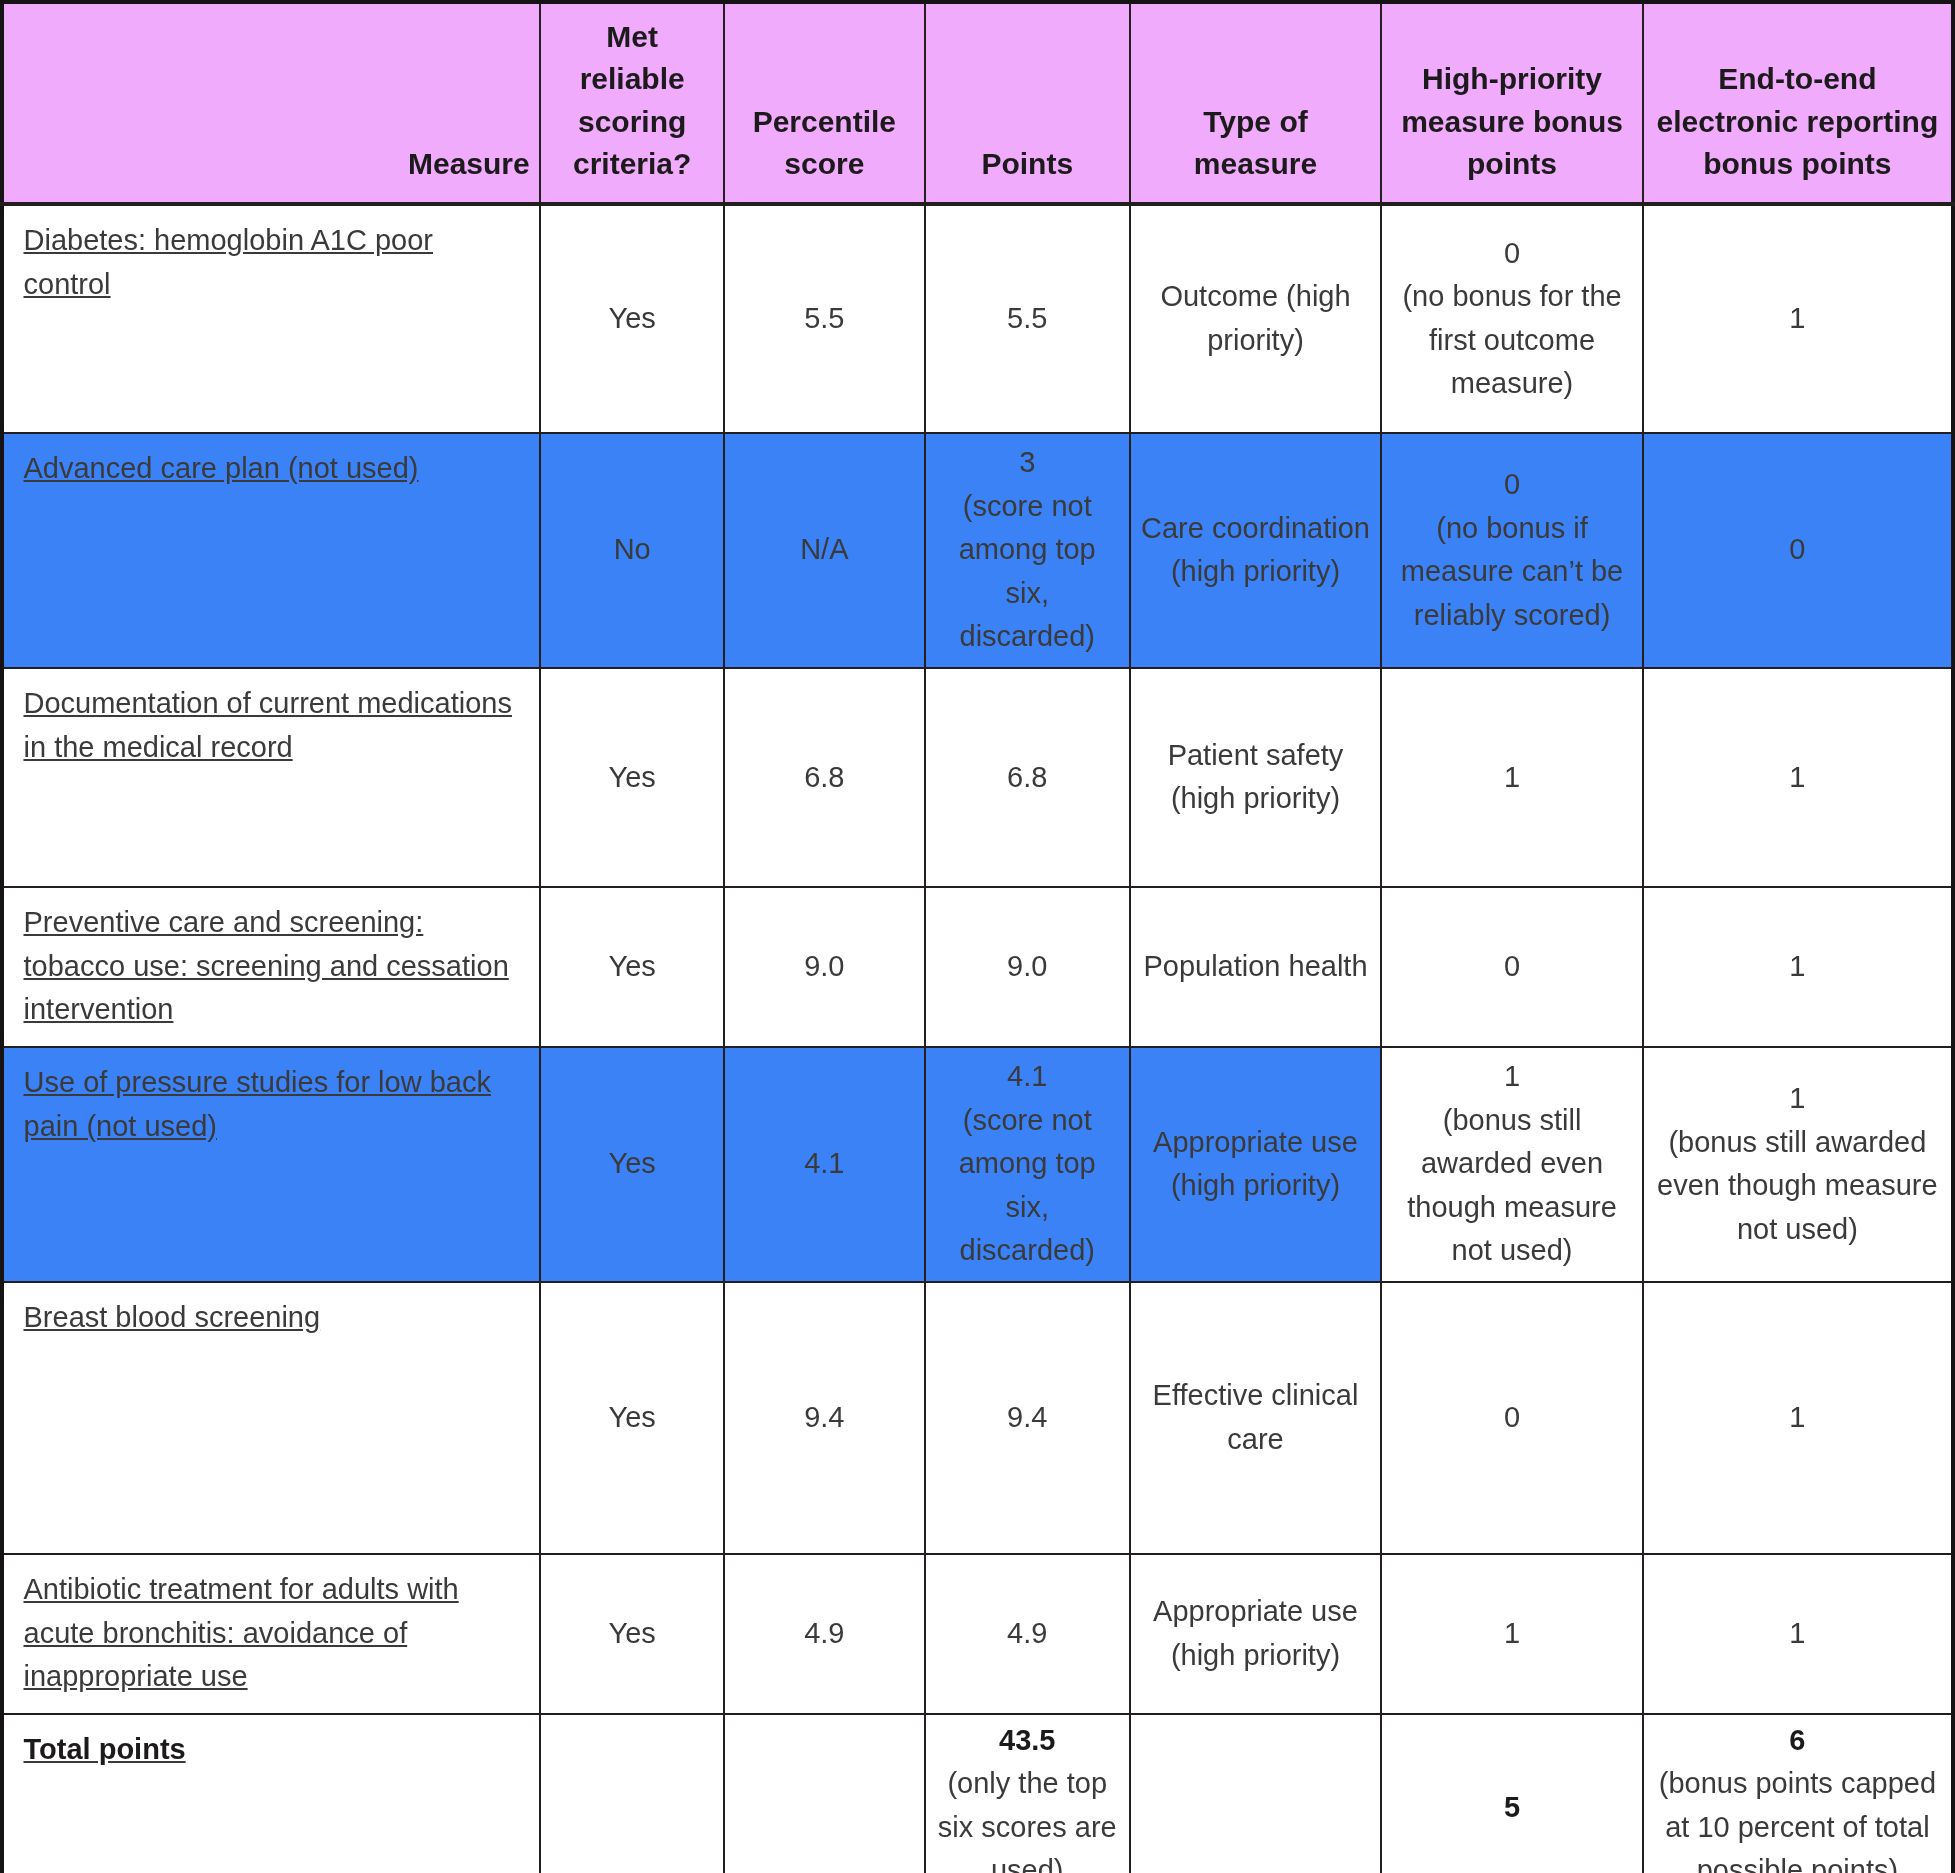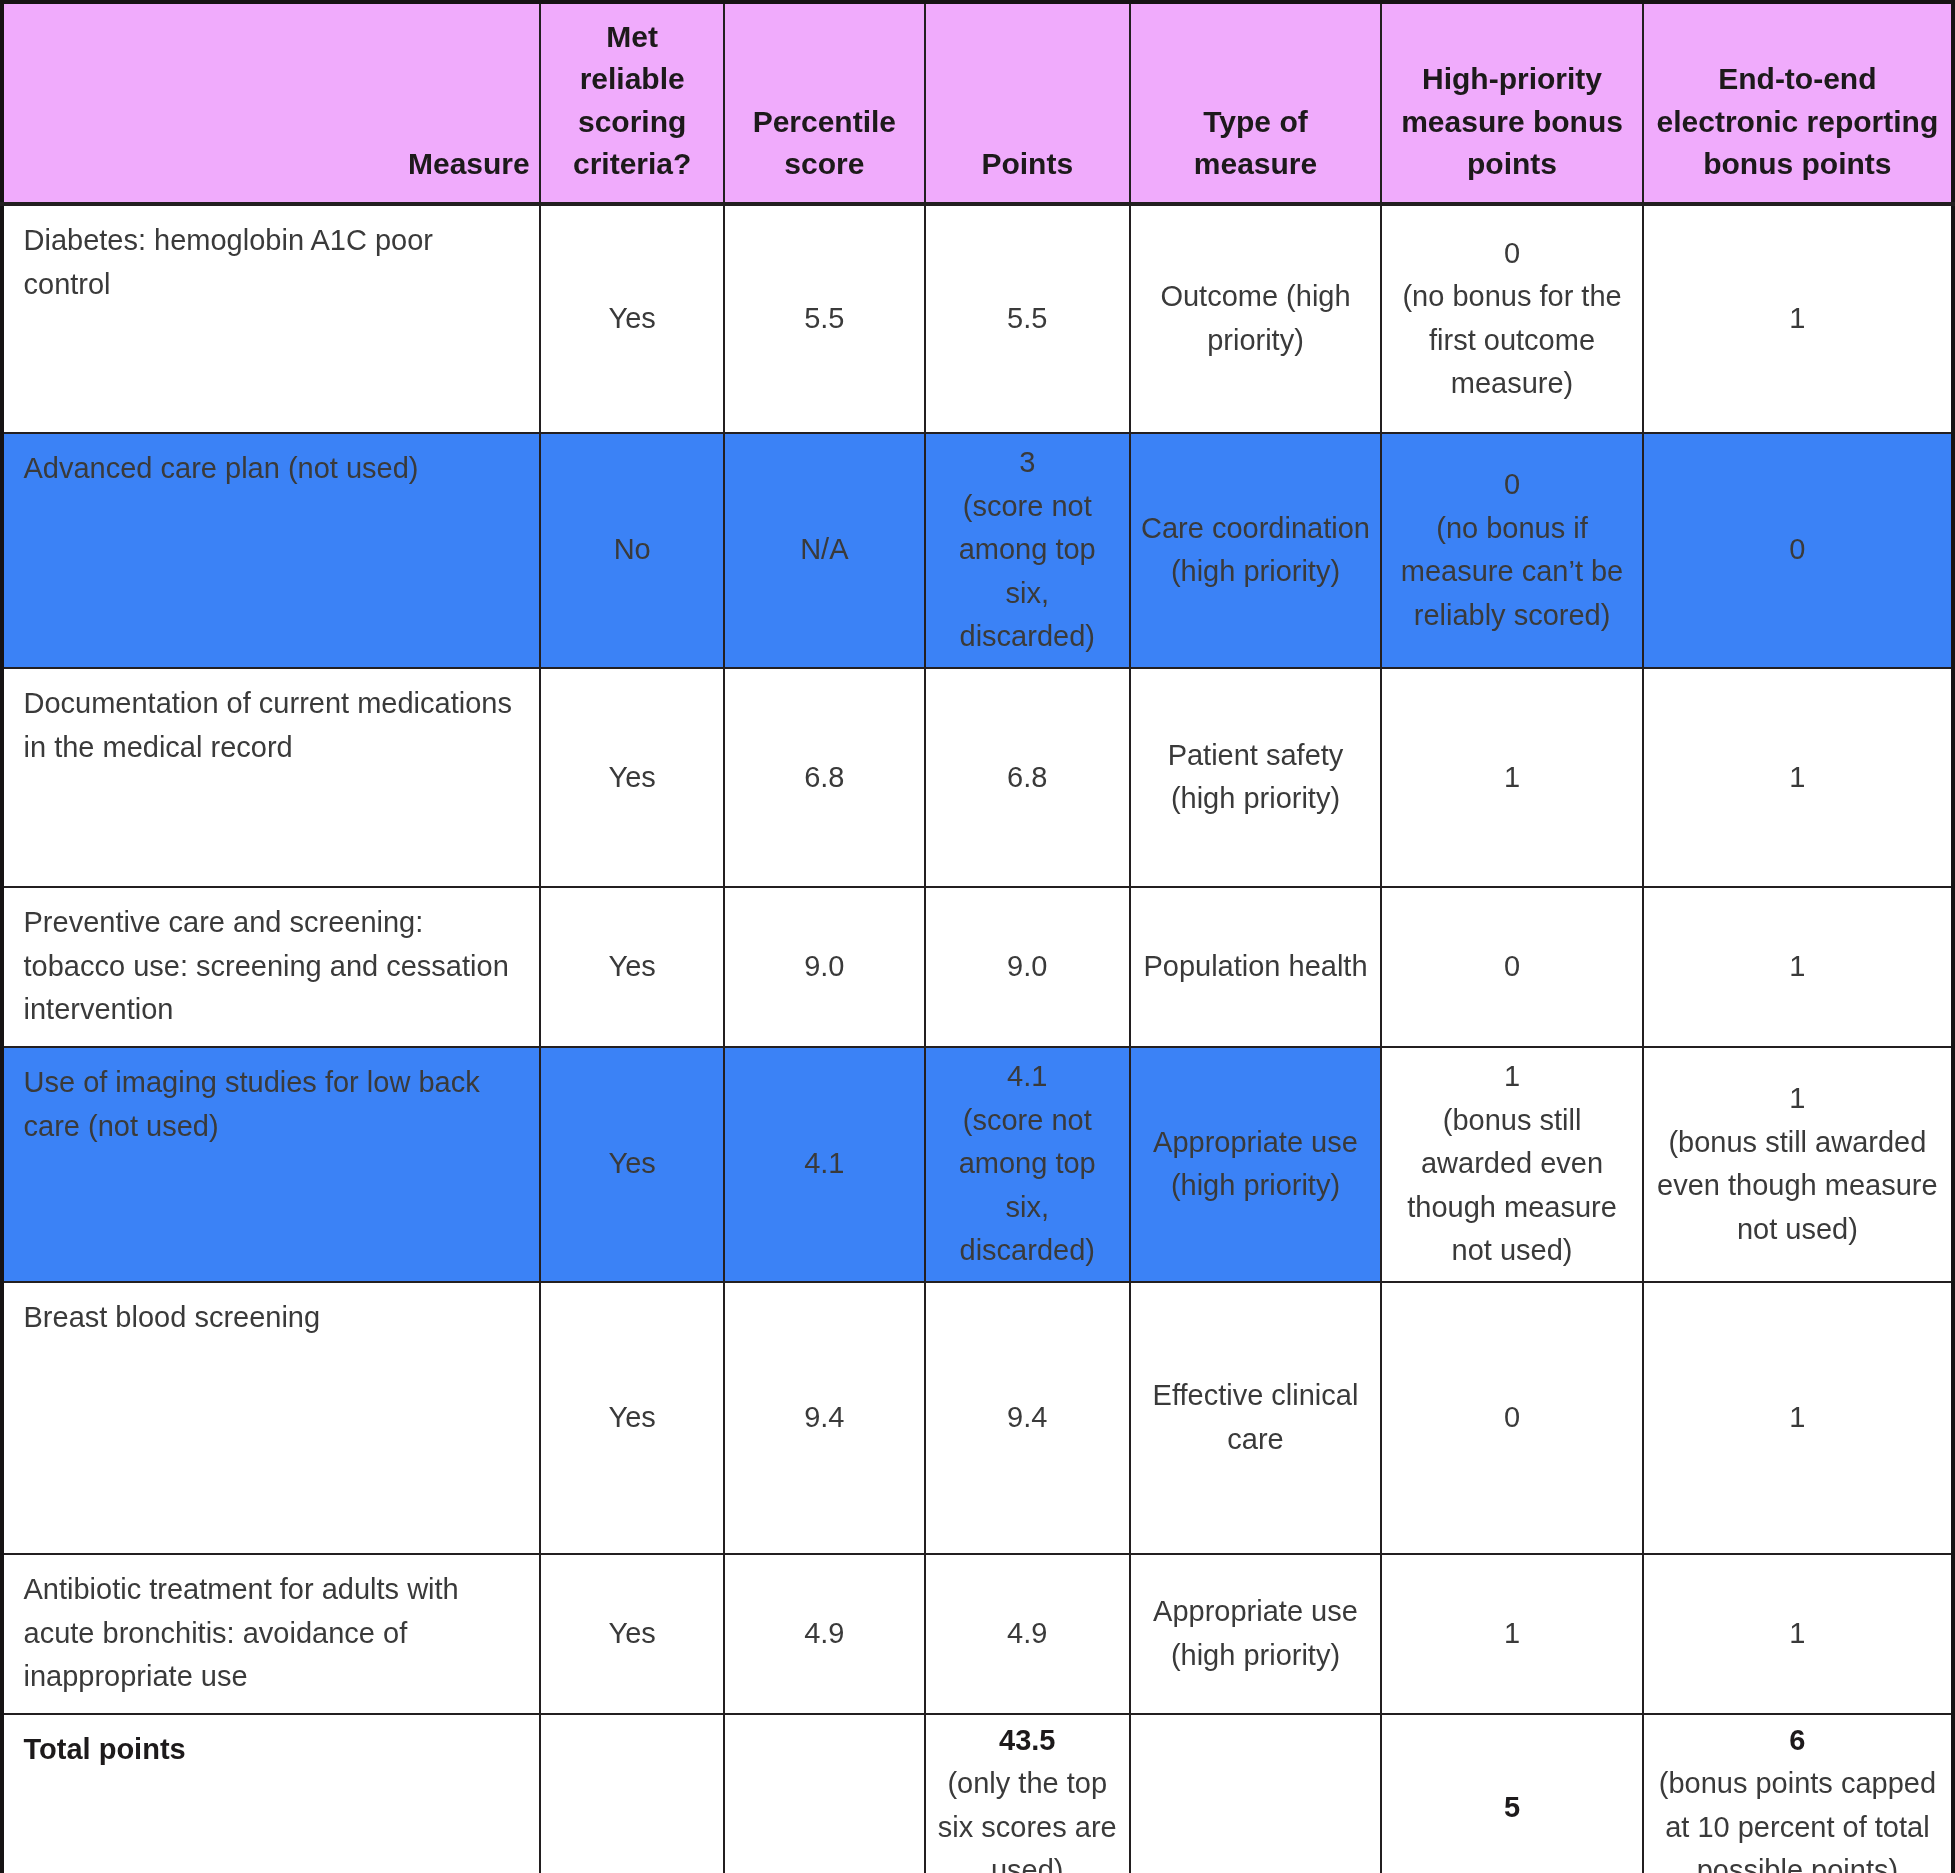--- a/index.html
+++ b/index.html
@@ -13,21 +13,21 @@
   col.c5{width:13.4%}
   col.c6{width:15.9%}
   th,td{border:2px solid #231f20;border-top-width:2.9px;border-bottom-width:2.9px;box-sizing:border-box;}
   thead tr{height:185px;}
   thead th{background:#f0abfc;vertical-align:bottom;text-align:center;
            font-size:30px;line-height:1.42;font-weight:700;color:#1d1a1b;
            padding:11.7px 9.8px 15.6px 9.8px;border-bottom-width:4.9px;}
   thead th.c0{text-align:right;padding-left:19.5px;}
   td{font-size:29px;line-height:1.5;color:#3a3a3a;text-align:center;
      vertical-align:middle;padding:7.8px 9.8px;}
-  td.c0{text-align:left;vertical-align:top;padding:13.7px 23.4px 13.7px 19.5px;}
+  td.c0{text-align:left;vertical-align:top;padding:13.7px 23.4px 13.7px 19.5px;text-decoration:underline;}
   td b{color:#1d1a1b;font-weight:700;}
   td.vtop{vertical-align:top;padding-top:4px;}
   tr.shaded td{background:#3b82f6;}
   tr.shaded td.unshaded{background:#ffffff;}
   tbody tr:nth-child(1){height:229px}
   tbody tr:nth-child(2){height:103px}
   tbody tr:nth-child(3){height:219px}
   tbody tr:nth-child(4){height:151px}
   tbody tr:nth-child(5){height:141px}
   tbody tr:nth-child(6){height:272px}
@@ -155,21 +155,21 @@
           </td>
           <td class="c5">
             <div>0</div>
           </td>
           <td class="c6">
             <div>1</div>
           </td>
         </tr>
         <tr class="shaded">
           <td class="c0">
-            <div>Use of imaging studies for low back care (not used)</div>
+            <div>Use of pressure studies for low back pain (not used)</div>
           </td>
           <td class="c1">
             <div>Yes</div>
           </td>
           <td class="c2">
             <div>4.1</div>
           </td>
           <td class="c3">
             <div>4.1</div>
             <div class="note">(score not among top six, discarded)</div>

